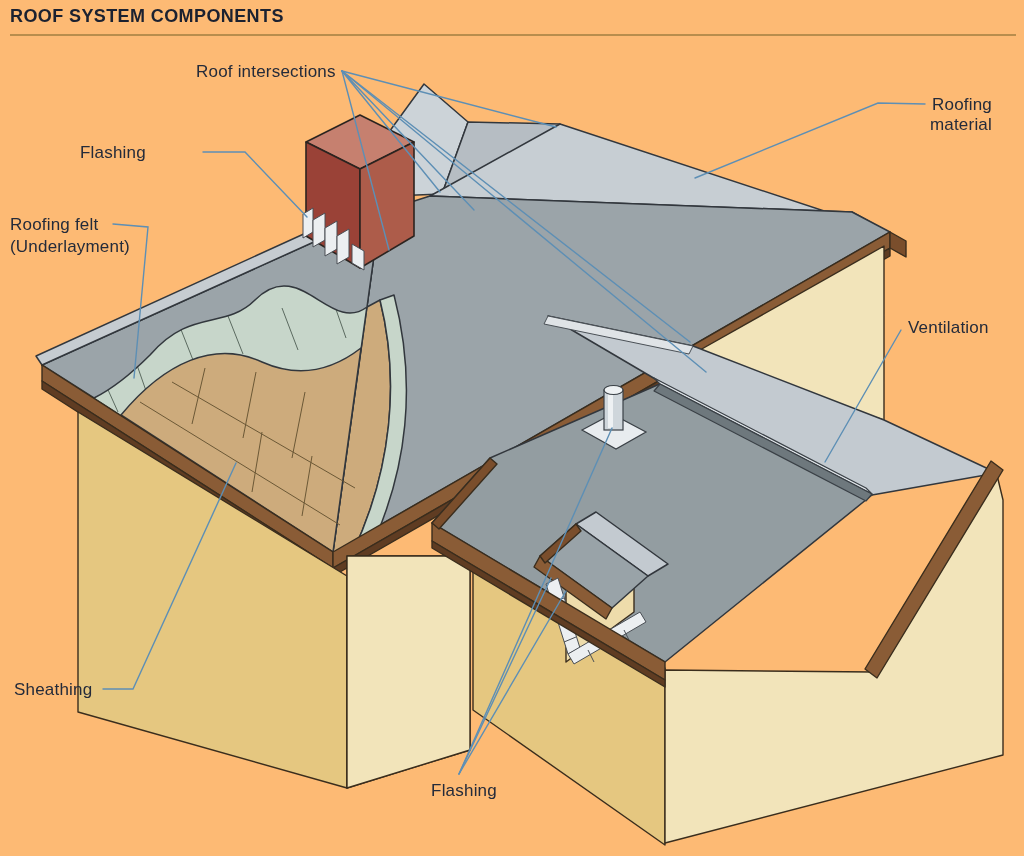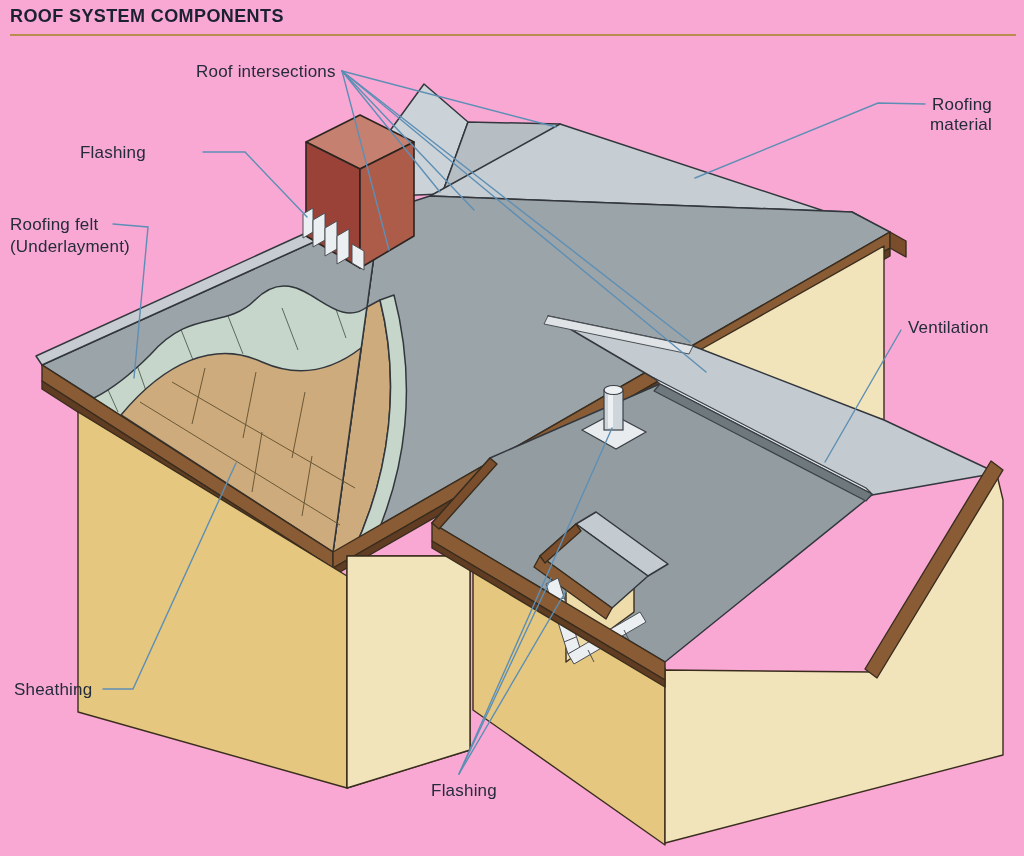--- a/index.html
+++ b/index.html
@@ -1,16 +1,16 @@
 <!DOCTYPE html>
 <html><head>
 <meta charset="utf-8">
 <style>
   html,body{margin:0;padding:0;background:#fcf8ec;width:1024px;height:856px;overflow:hidden;}
-  .stage{position:relative;width:1024px;height:856px;background:#f9a8d4;font-family:"Liberation Sans",sans-serif;}
+  .stage{position:relative;width:1024px;height:856px;background:#fdba74;font-family:"Liberation Sans",sans-serif;}
   .title{position:absolute;left:10px;top:6px;right:8px;font-size:18px;font-weight:bold;
          letter-spacing:.4px;color:#1b2130;padding-bottom:7px;border-bottom:2px solid #b88d4d;}
   svg{position:absolute;left:0;top:0;}
   svg text{font-family:"Liberation Sans",sans-serif;font-size:17px;fill:#242b3a;letter-spacing:.2px;}
   .outl{stroke:#32373d;stroke-width:1.5;stroke-linejoin:round;}
   .outw{stroke:#3a2d1d;stroke-width:1.4;stroke-linejoin:round;}
   .lead{stroke:#5d8fb5;stroke-width:1.4;fill:none;stroke-linecap:round;}
   .thin{stroke:#5b6a60;stroke-width:1;fill:none;}
   .plank{stroke:#6b5836;stroke-width:1;fill:none;}
 </style>

